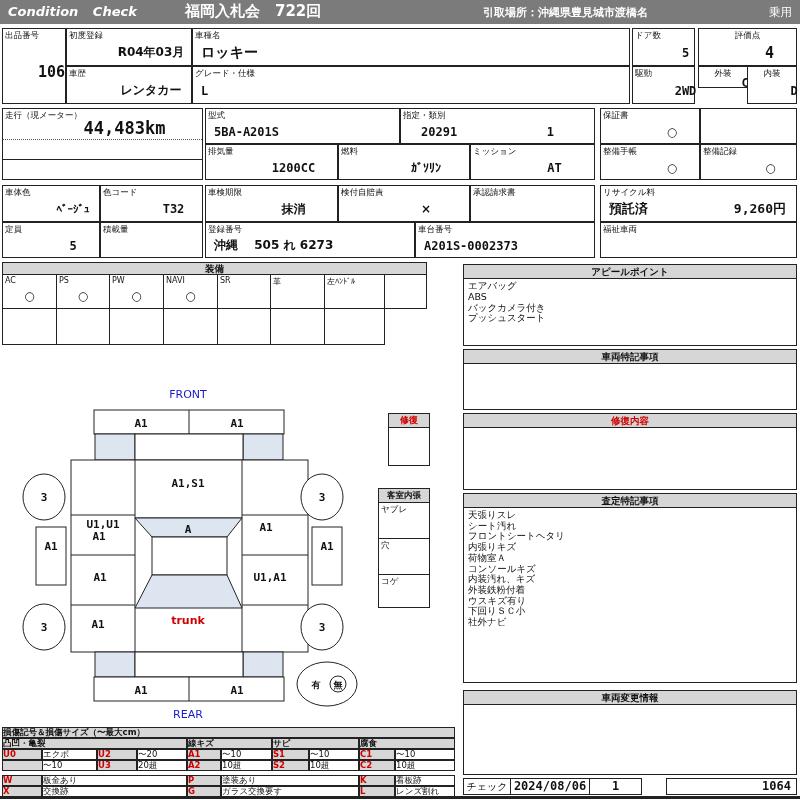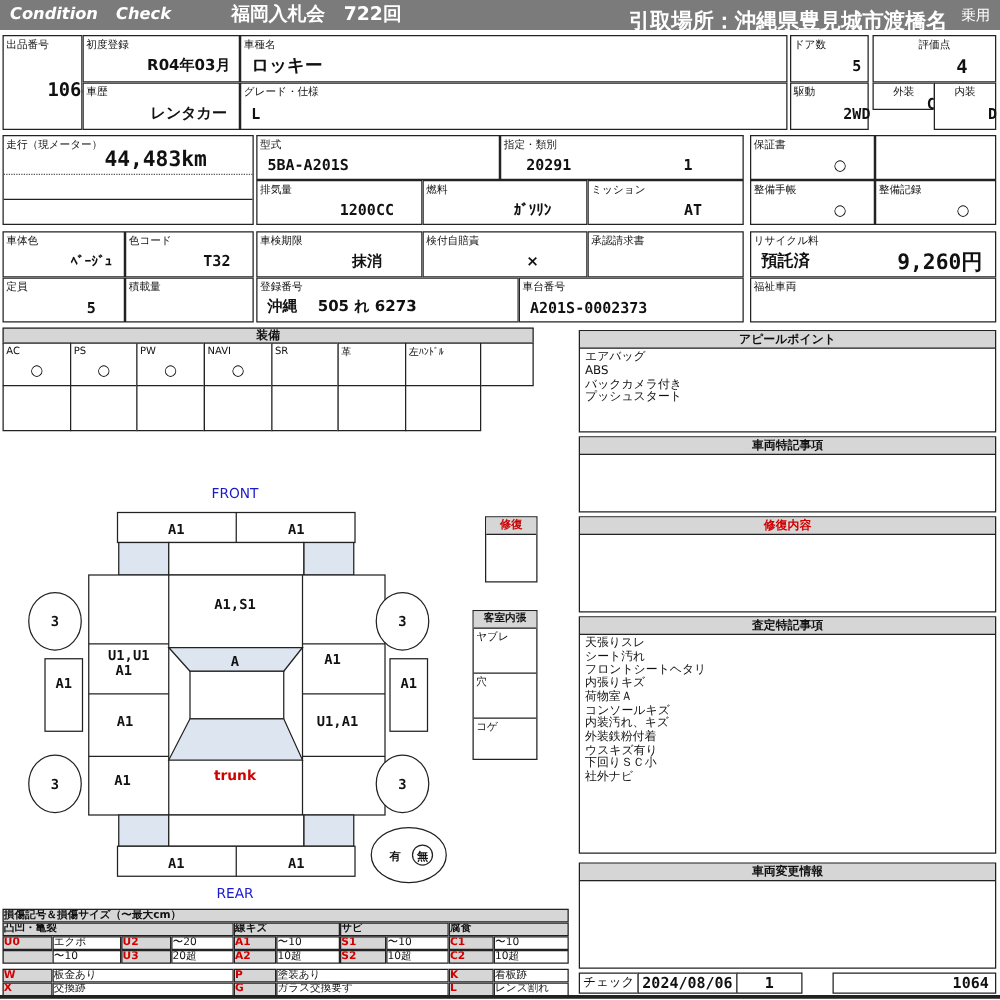--- a/index.html
+++ b/index.html
@@ -1,21 +1,21 @@
 <!DOCTYPE html>
 <html><head>
 <meta charset="utf-8">
 <style>
   html,body{margin:0;padding:0;background:#fff;}
   #sheet{position:relative;width:800px;height:800px;background:#fff;overflow:hidden;
          font-family:"DejaVu Sans",sans-serif;color:#111;}
   .hdr{position:absolute;left:0;top:0;width:800px;height:24px;background:#7b7b7b;color:#fff;}
   .hdr .brand{position:absolute;left:8px;top:4px;font-style:italic;font-weight:bold;font-size:13px;word-spacing:10px;}
   .hdr .auction{position:absolute;left:185px;top:2px;font-size:15px;font-weight:bold;}
-  .hdr .pickup{position:absolute;left:503px;top:5px;font-size:17px;font-weight:bold;}
+  .hdr .pickup{position:absolute;left:483px;top:5px;font-size:11px;font-weight:bold;}
   .hdr .vclass{position:absolute;right:8px;top:5px;font-size:11.5px;}
   .cell{position:absolute;border:1px solid #222;background:#fff;box-sizing:border-box;}
   .lbl{position:absolute;top:1px;left:2px;font-size:8.5px;white-space:nowrap;color:#111;}
   .val{position:absolute;left:0;right:0;top:11px;bottom:0;display:flex;align-items:center;justify-content:center;
        font-weight:bold;font-family:"DejaVu Sans Mono",monospace;font-size:12px;white-space:nowrap;padding-left:44px;}
   .val.jp{font-family:"DejaVu Sans",sans-serif;}
   .val.left{justify-content:flex-start;padding-left:8px;}
   .val.big{font-size:15px;}
   .panel{position:absolute;border:1px solid #222;background:#fff;box-sizing:border-box;}
   .panel .ph{position:absolute;left:0;top:0;right:0;height:13px;background:#d6d6d6;border-bottom:1px solid #222;
@@ -168,21 +168,21 @@
     <span class="lbl">登録番号</span>
     <div class="val jp left">沖縄　 505 れ 6273</div>
   </div>
   <div class="cell" style="left:415px;top:222px;width:180px;height:36px;">
     <span class="lbl">車台番号</span>
     <div class="val left">A201S-0002373</div>
   </div>
   <div class="cell" style="left:600px;top:185px;width:197px;height:37px;">
     <span class="lbl">リサイクル料</span>
     <div class="val jp left" style="font-size:13px;">預託済</div>
-    <div class="val" style="left:auto;right:10px;font-size:17px;">9,260円</div>
+    <div class="val" style="left:auto;right:10px;font-size:13px;">9,260円</div>
   </div>
   <div class="cell" style="left:600px;top:222px;width:197px;height:36px;">
     <span class="lbl">福祉車両</span>
   </div>
 
   <div class="eq-title" style="left:2px;top:262px;width:425px;height:13px;">装備</div>
   <div class="eq-cell" style="left:2px;top:274px;width:55px;height:35px;">
     <span class="lbl">AC</span>
     <div class="mark">○</div>
   </div>

